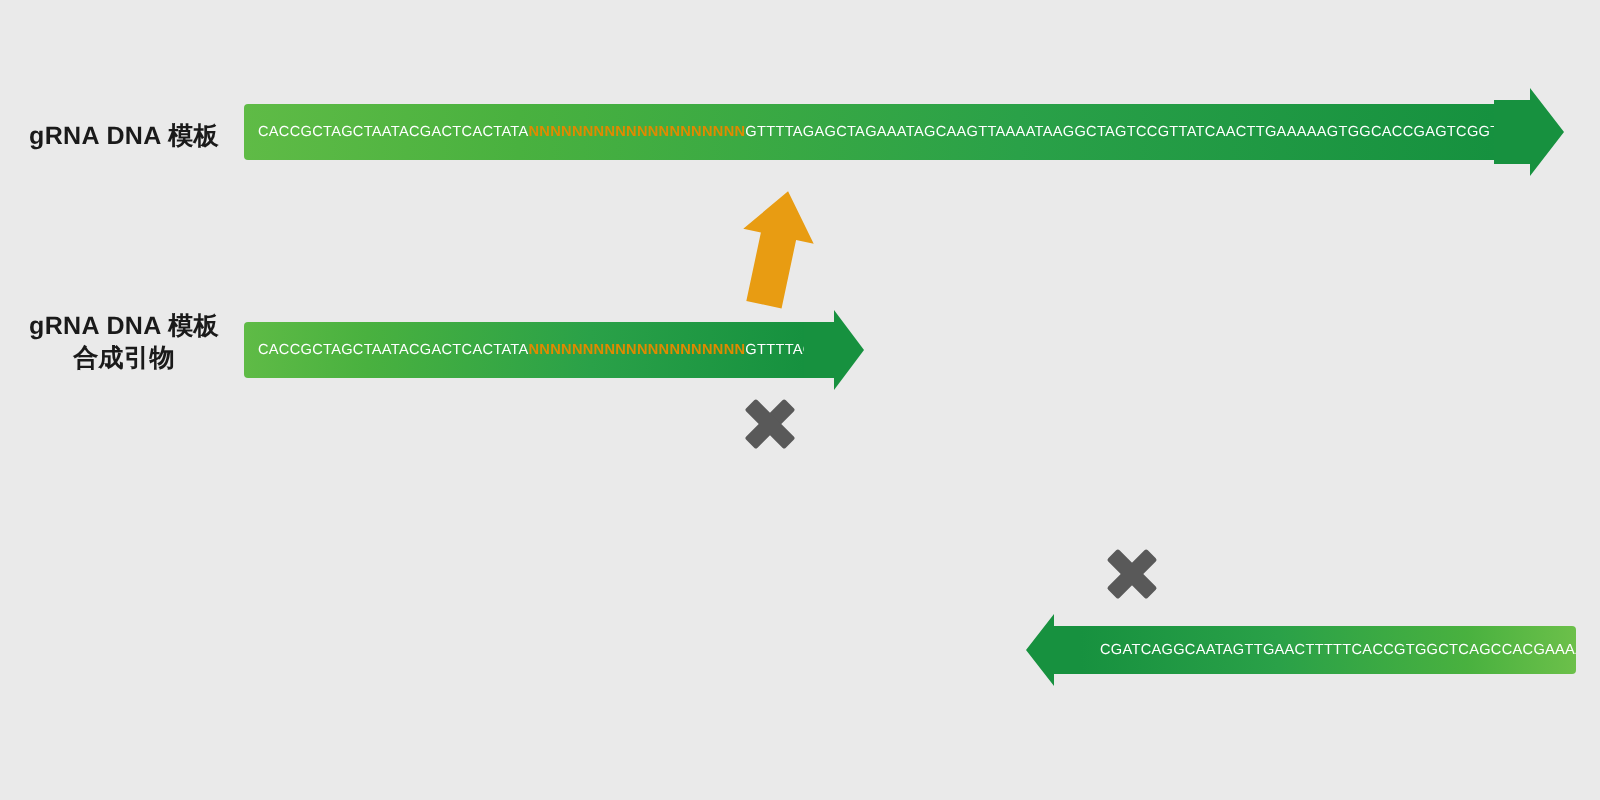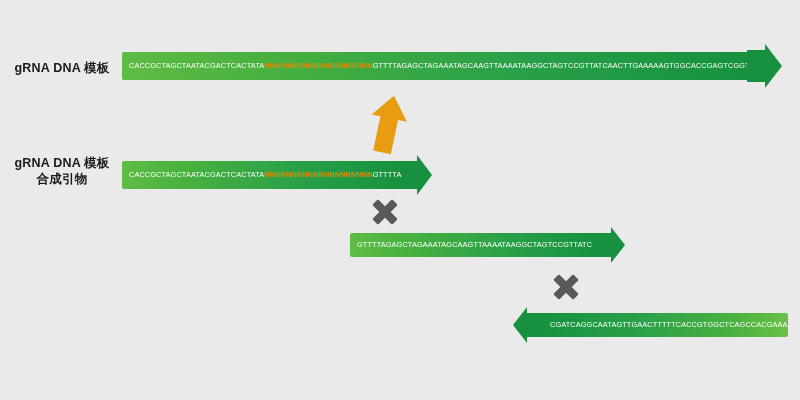--- a/index.html
+++ b/index.html
@@ -142,32 +142,20 @@
 
   <div class="xmark" id="x-1">
     <svg width="30" height="30" viewBox="0 0 30 30">
       <g transform="rotate(45 15 15)">
         <rect x="11" y="1" width="8" height="28" rx="1.2" fill="#595959"></rect>
         <rect x="1" y="11" width="28" height="8" rx="1.2" fill="#595959"></rect>
       </g>
     </svg>
   </div>
 
-  <div class="dna fwd" id="dna-primer-2" style="left:350px; top:233px; width:275px; height:24px;">
-    <div class="body" style="width:248px;">
-      <span class="seq">
-        <span>GTTTTAGAGCTAGAAATAGCAAGTTAAAATAAGGCTAGTCCGTTATC</span>
-      </span>
-    </div>
-    <div class="head">
-      <svg width="27" height="36" viewBox="0 0 27 36">
-        <path d="M0,6 L13,6 L13,0 L27,18 L13,36 L13,30 L0,30 Z" fill="#17913f"></path>
-      </svg>
-    </div>
-  </div>
 
   <div class="xmark" id="x-2">
     <svg width="30" height="30" viewBox="0 0 30 30">
       <g transform="rotate(45 15 15)">
         <rect x="11" y="1" width="8" height="28" rx="1.2" fill="#595959"></rect>
         <rect x="1" y="11" width="28" height="8" rx="1.2" fill="#595959"></rect>
       </g>
     </svg>
   </div>
 

